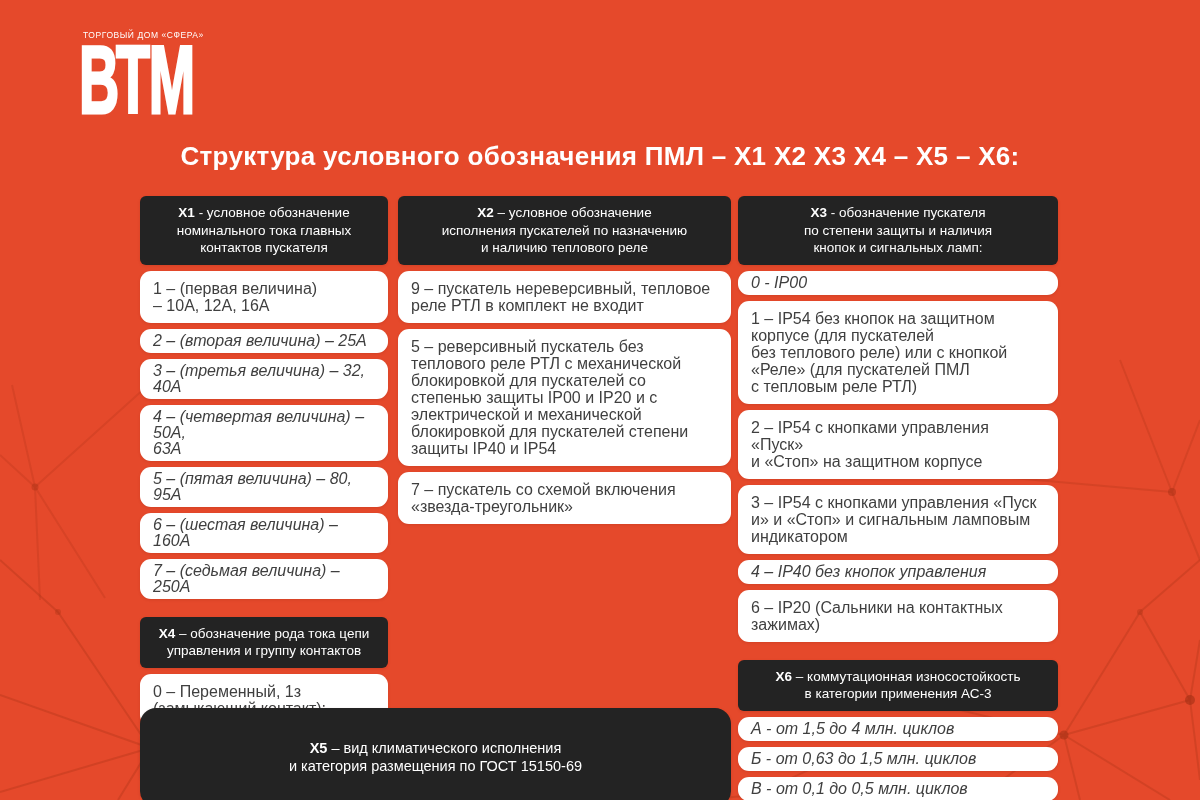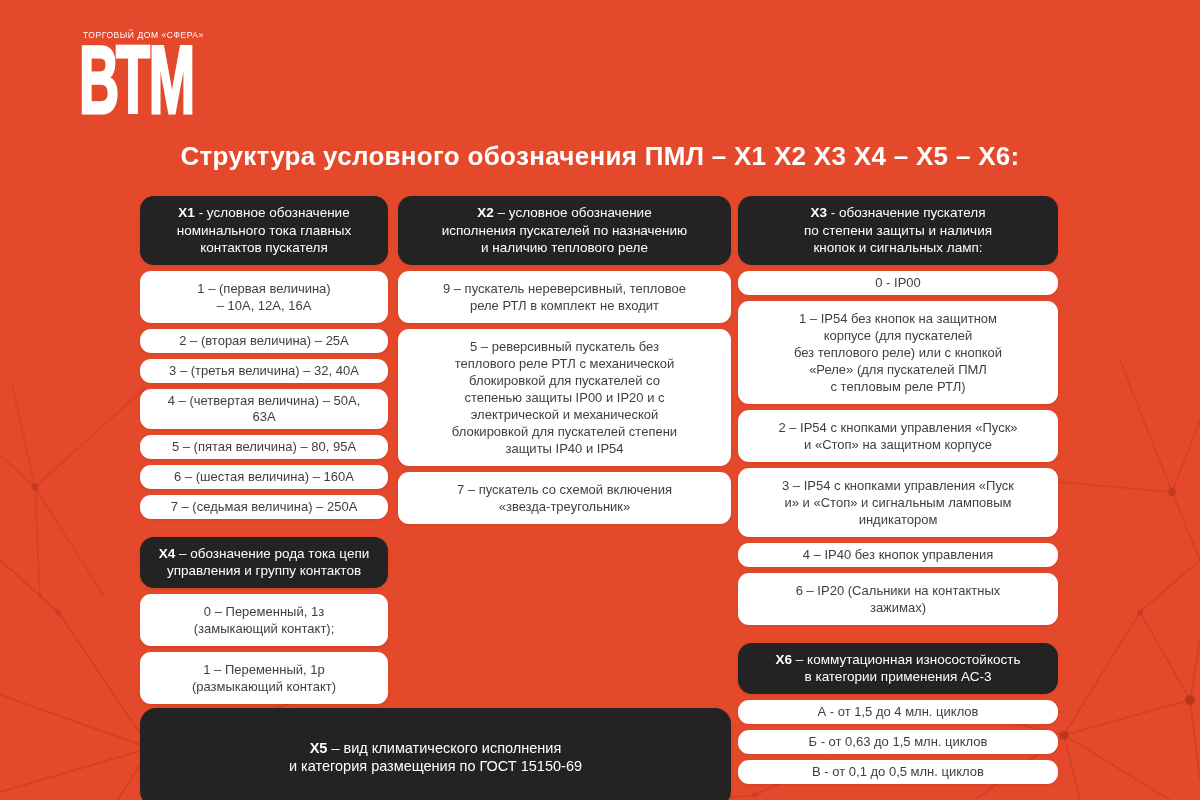--- a/index.html
+++ b/index.html
@@ -28,25 +28,25 @@
 
   .col { position:absolute; top:196px; display:flex; flex-direction:column; gap:6px; }
   .col-1 { left:140px; width:248px; }
   .col-2 { left:398px; width:333px; }
   .col-3 { left:738px; width:320px; }
 
   .card { border-radius:11px; white-space:pre-line;
           box-shadow:0 1px 3px rgba(110,20,5,0.15); }
   .card.dark { background:var(--card-dark,#232323); color:var(--text-on-dark,#fff);
                text-align:center; font-size:13.5px; line-height:17.5px;
-               padding:8px 8px; border-radius:14px; }
+               padding:8px 8px; border-radius:6px; }
   .card.dark b { font-weight:bold; }
   .card.light { background:var(--card-light,#fff); color:var(--text-on-light,#3F3F3F);
-                font-size:13px; line-height:17px; padding:9px 13px;text-align:center; }
-  .card.light.tight { line-height:16px; padding:4px 13px; }
+                font-size:16px; line-height:17px; padding:9px 13px; }
+  .card.light.tight { line-height:16px; padding:4px 13px;font-style:italic; }
   .mt { margin-top:12px; }
 
   .x5-card { position:absolute; left:140px; top:708px; width:591px;
              background:var(--card-dark,#232323); color:var(--text-on-dark,#fff);
              text-align:center; font-size:14.5px; line-height:17.5px;
              padding:32px 20px; border-radius:16px; white-space:pre-line;
              box-shadow:0 1px 3px rgba(110,20,5,0.15); }
 </style>
 </head>
 <body>

